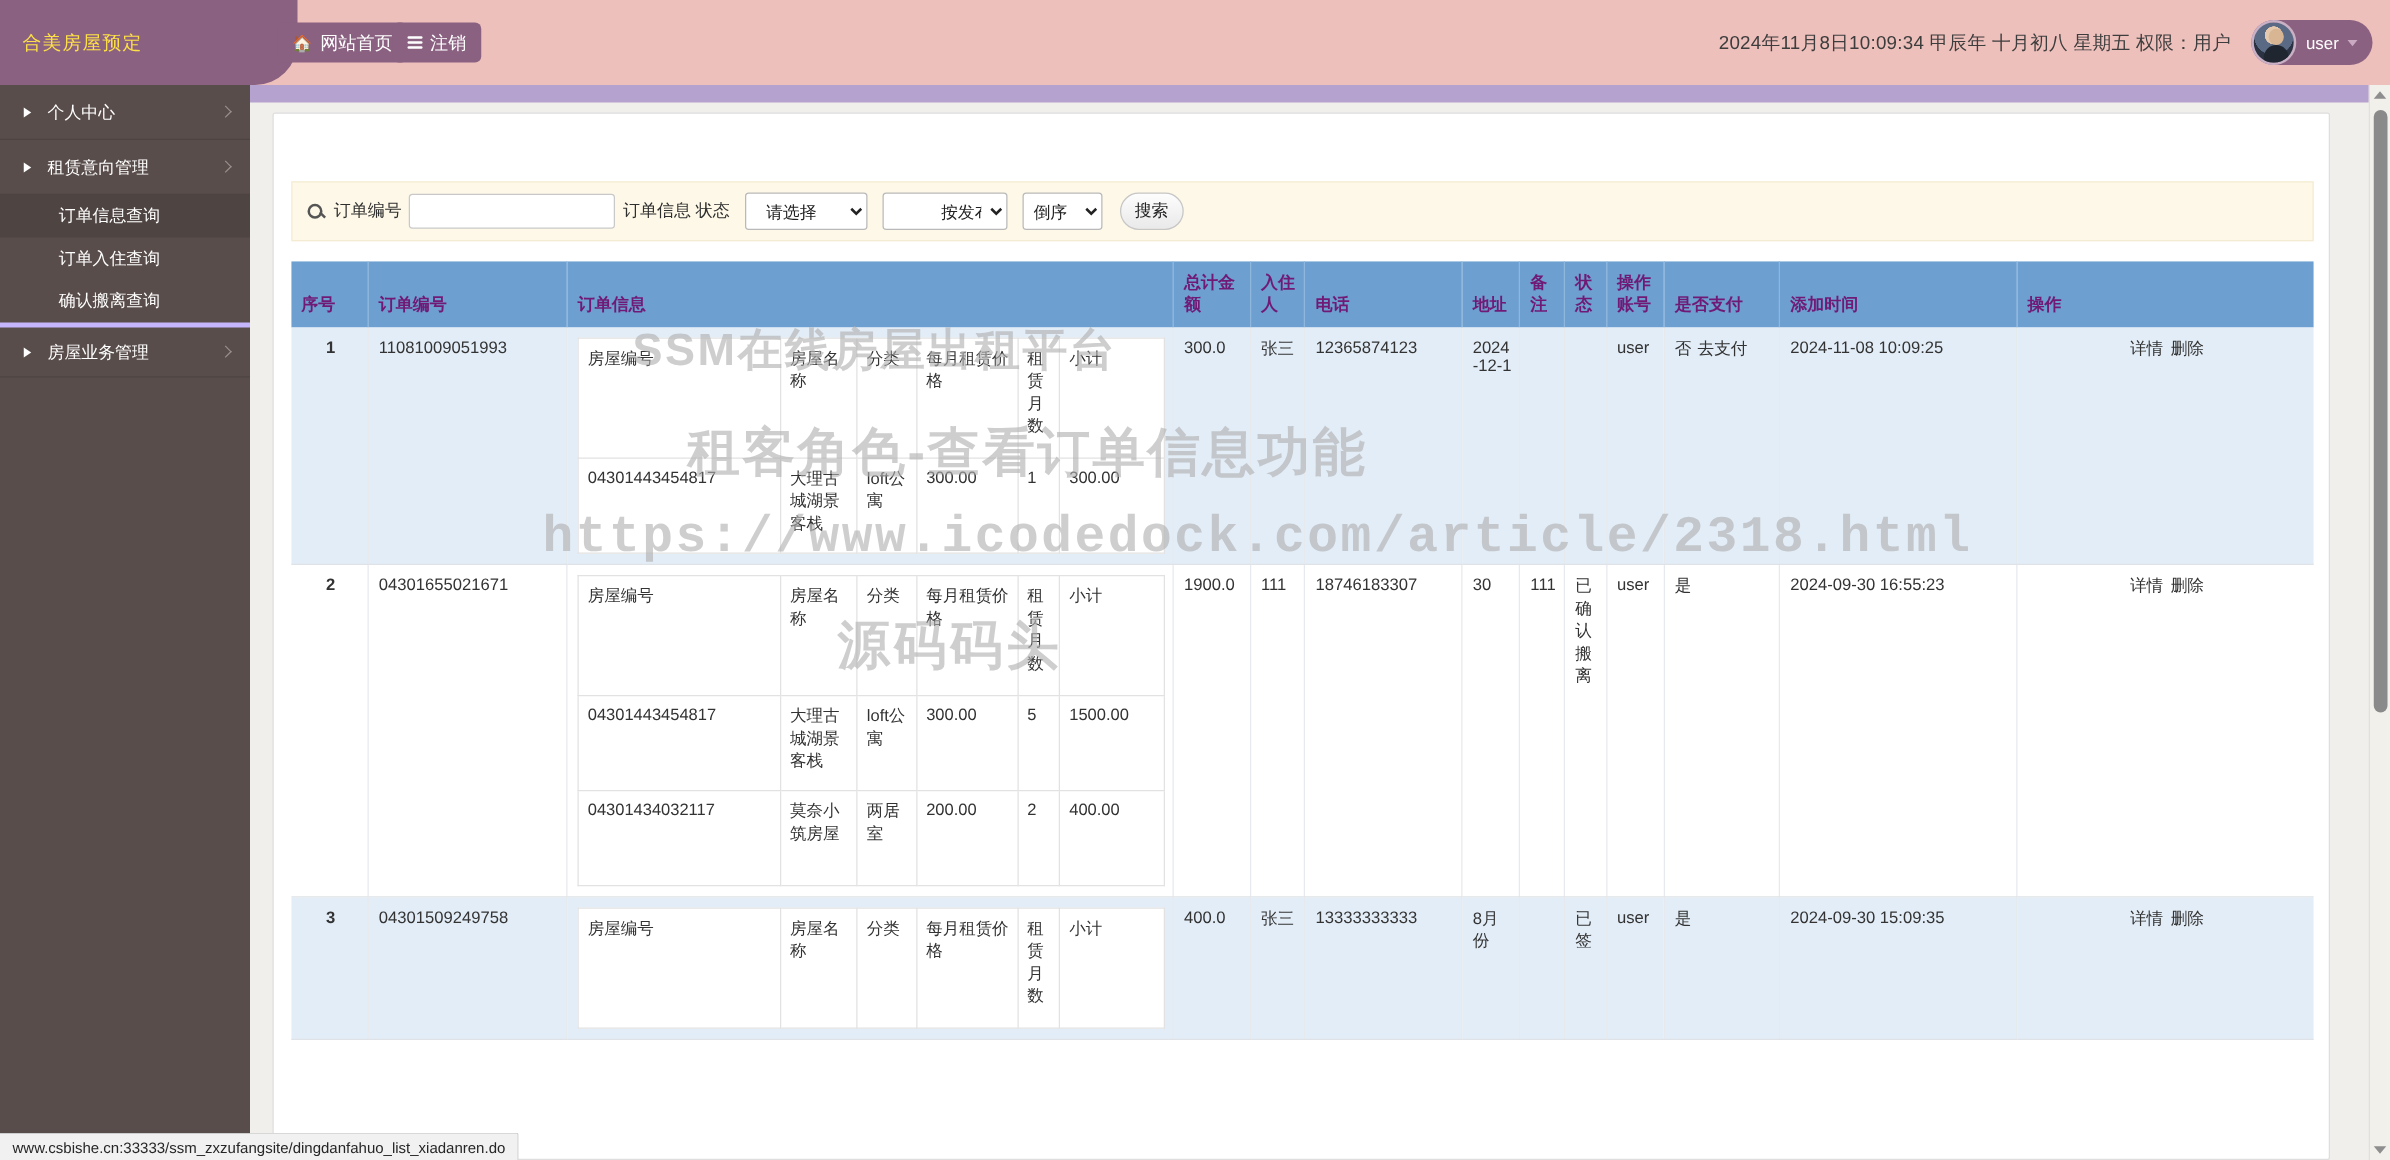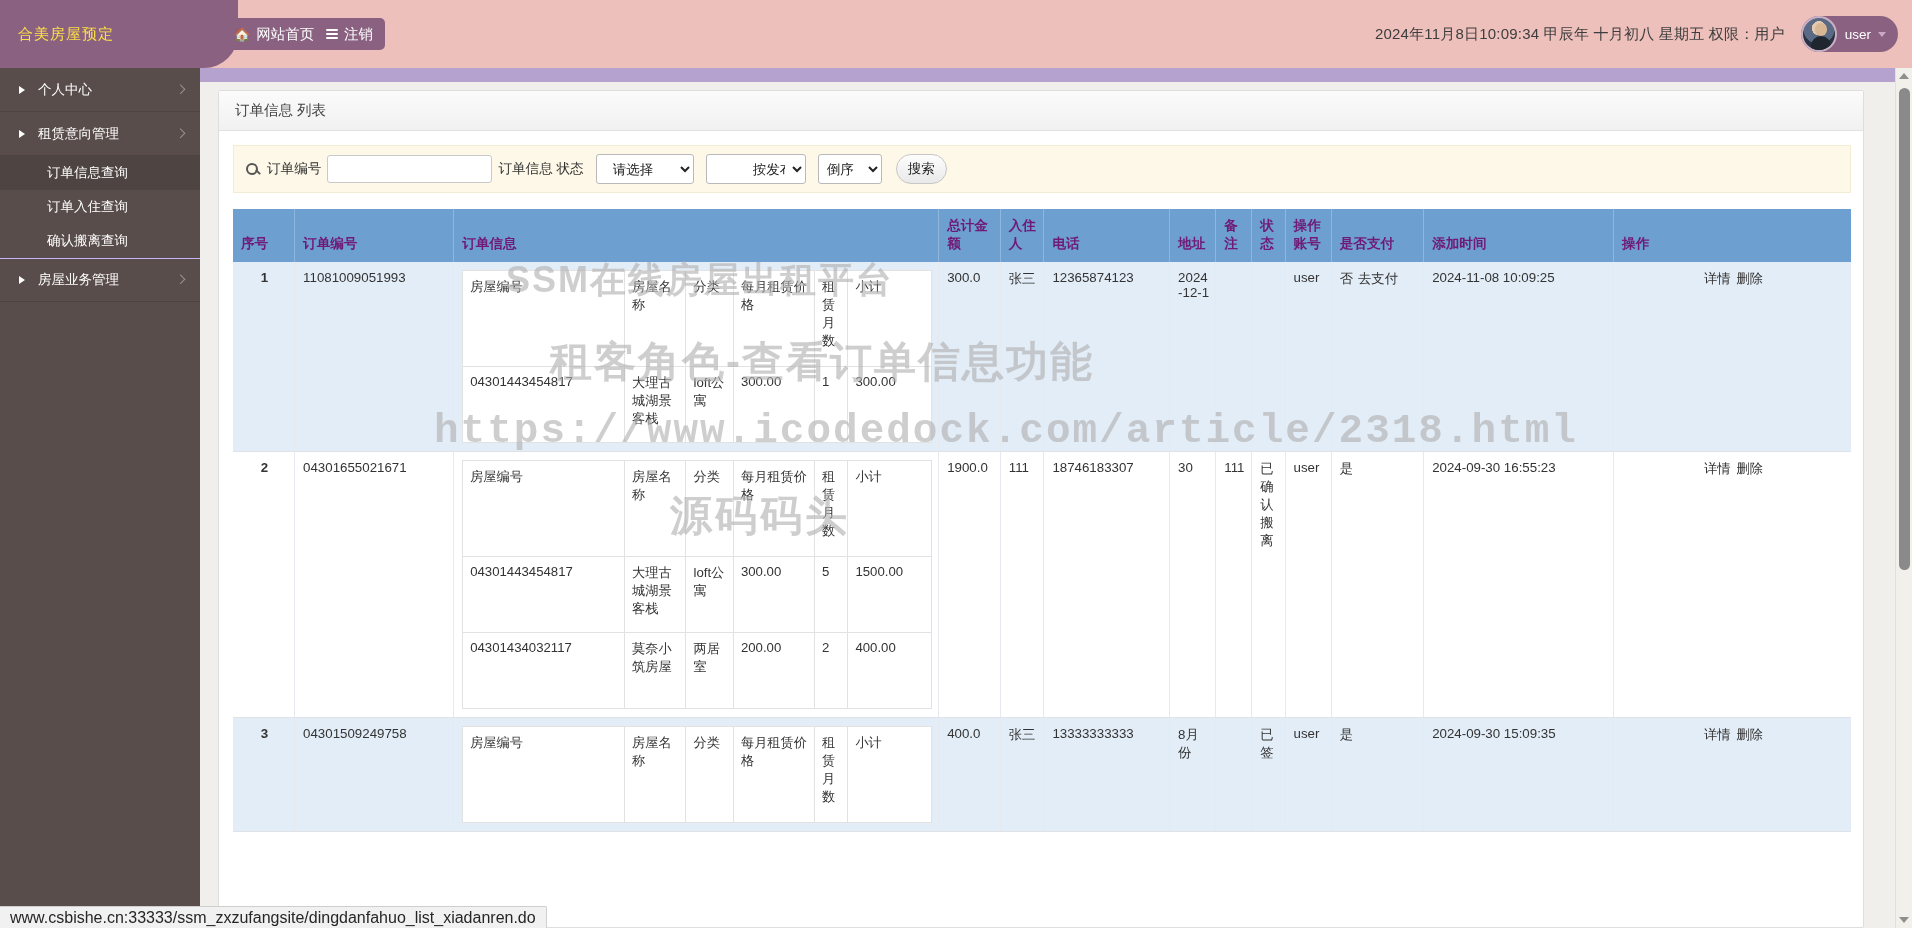--- a/index.html
+++ b/index.html
@@ -248,21 +248,21 @@
     position: absolute; left: 3px; top: 20px; width: 11px; height: 482px;
     background: #8a8a8a; border-radius: 6px;
   }
 
   
   #statusbar {
     position: absolute; left: 0; bottom: 0; height: 22px;
     background: #f1f1f1; border: 1px solid #cfcfcf; border-left: none; border-bottom: none;
     border-top-right-radius: 2px;
     display: flex; align-items: center; padding: 0 10px;
-    font-size: 16px; color: #262626; z-index: 50;
+    font-size: 12px; color: #262626; z-index: 50;
     font-family: "Liberation Sans", sans-serif;
     white-space: nowrap;
   }
 </style>
 </head>
 <body>
 
 <div id="header">
   <div id="logo-block">
     <span id="logo-text">合美房屋预定</span>
@@ -316,34 +316,31 @@
   <div class="side-sub active">
     <span>订单信息查询</span>
   </div>
   <div class="side-sub">
     <span>订单入住查询</span>
   </div>
   <div class="side-sub">
     <span>确认搬离查询</span>
   </div>
 
-  <div class="side-item parent" style="border-top:1px solid #c4b5fd;">
+  <div class="side-item parent" style="border-top:4px solid #c4b5fd;">
     <span class="arrow-l"></span>
     <span class="label">房屋业务管理</span>
     <span class="chev"></span>
   </div>
 </div>
 
 <div id="body-area">
   <div id="top-strip"></div>
 
   <div id="panel">
-    <div id="panel-head">
-      <span>订单信息 列表</span>
-    </div>
 
     <div id="search-bar">
       <span class="magnifier"></span>
       <span class="sb-label">订单编号</span>
       <input id="order-no-input" type="text" value="" style="">
       <span class="sb-label">订单信息 状态</span>
       <select class="sb-select" id="sel-status">
         <option>请选择</option>
       </select>
       <select class="sb-select" id="sel-orderby">

